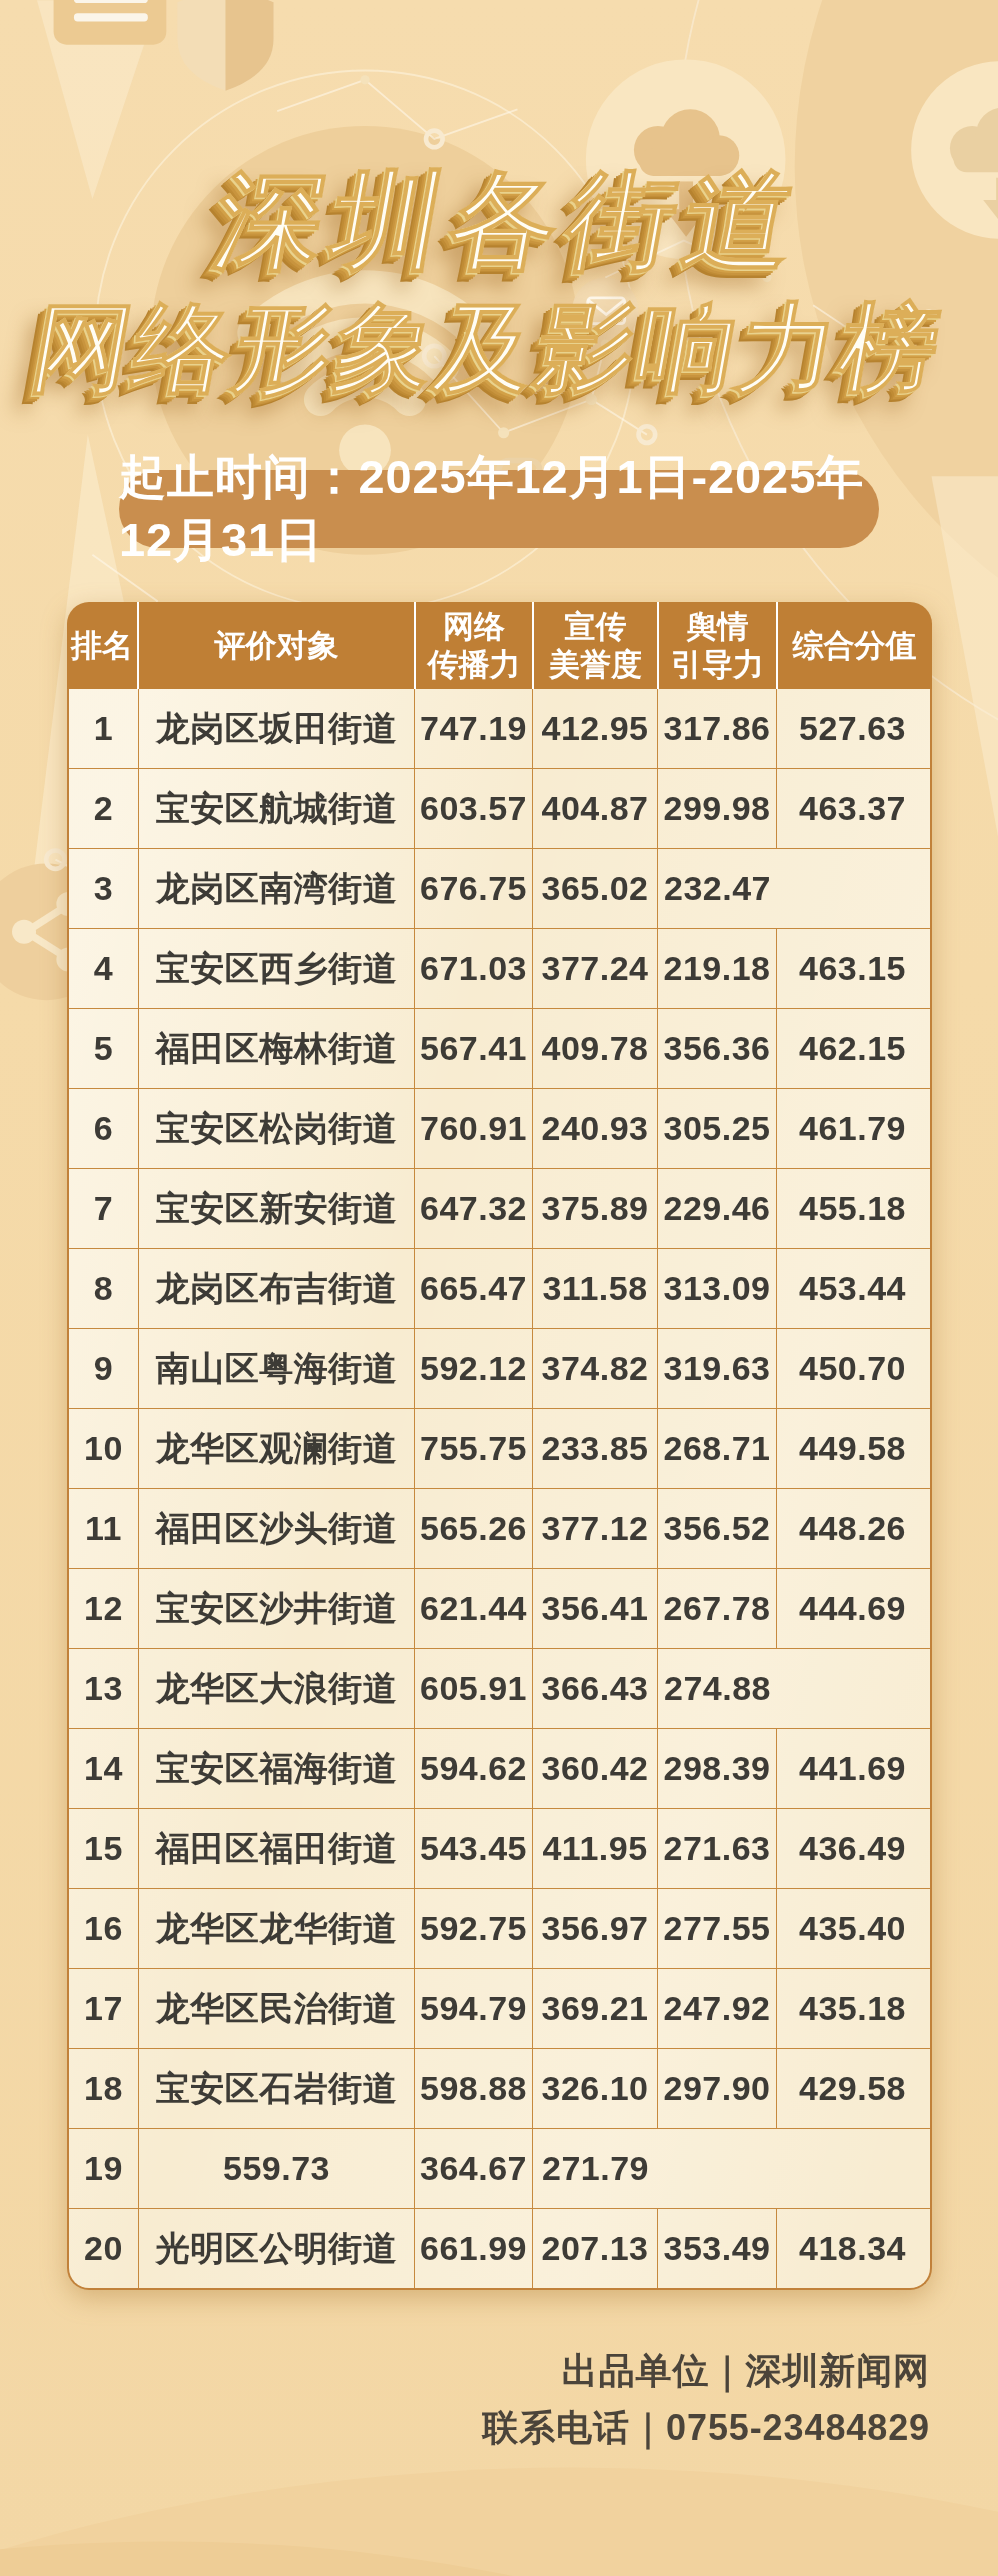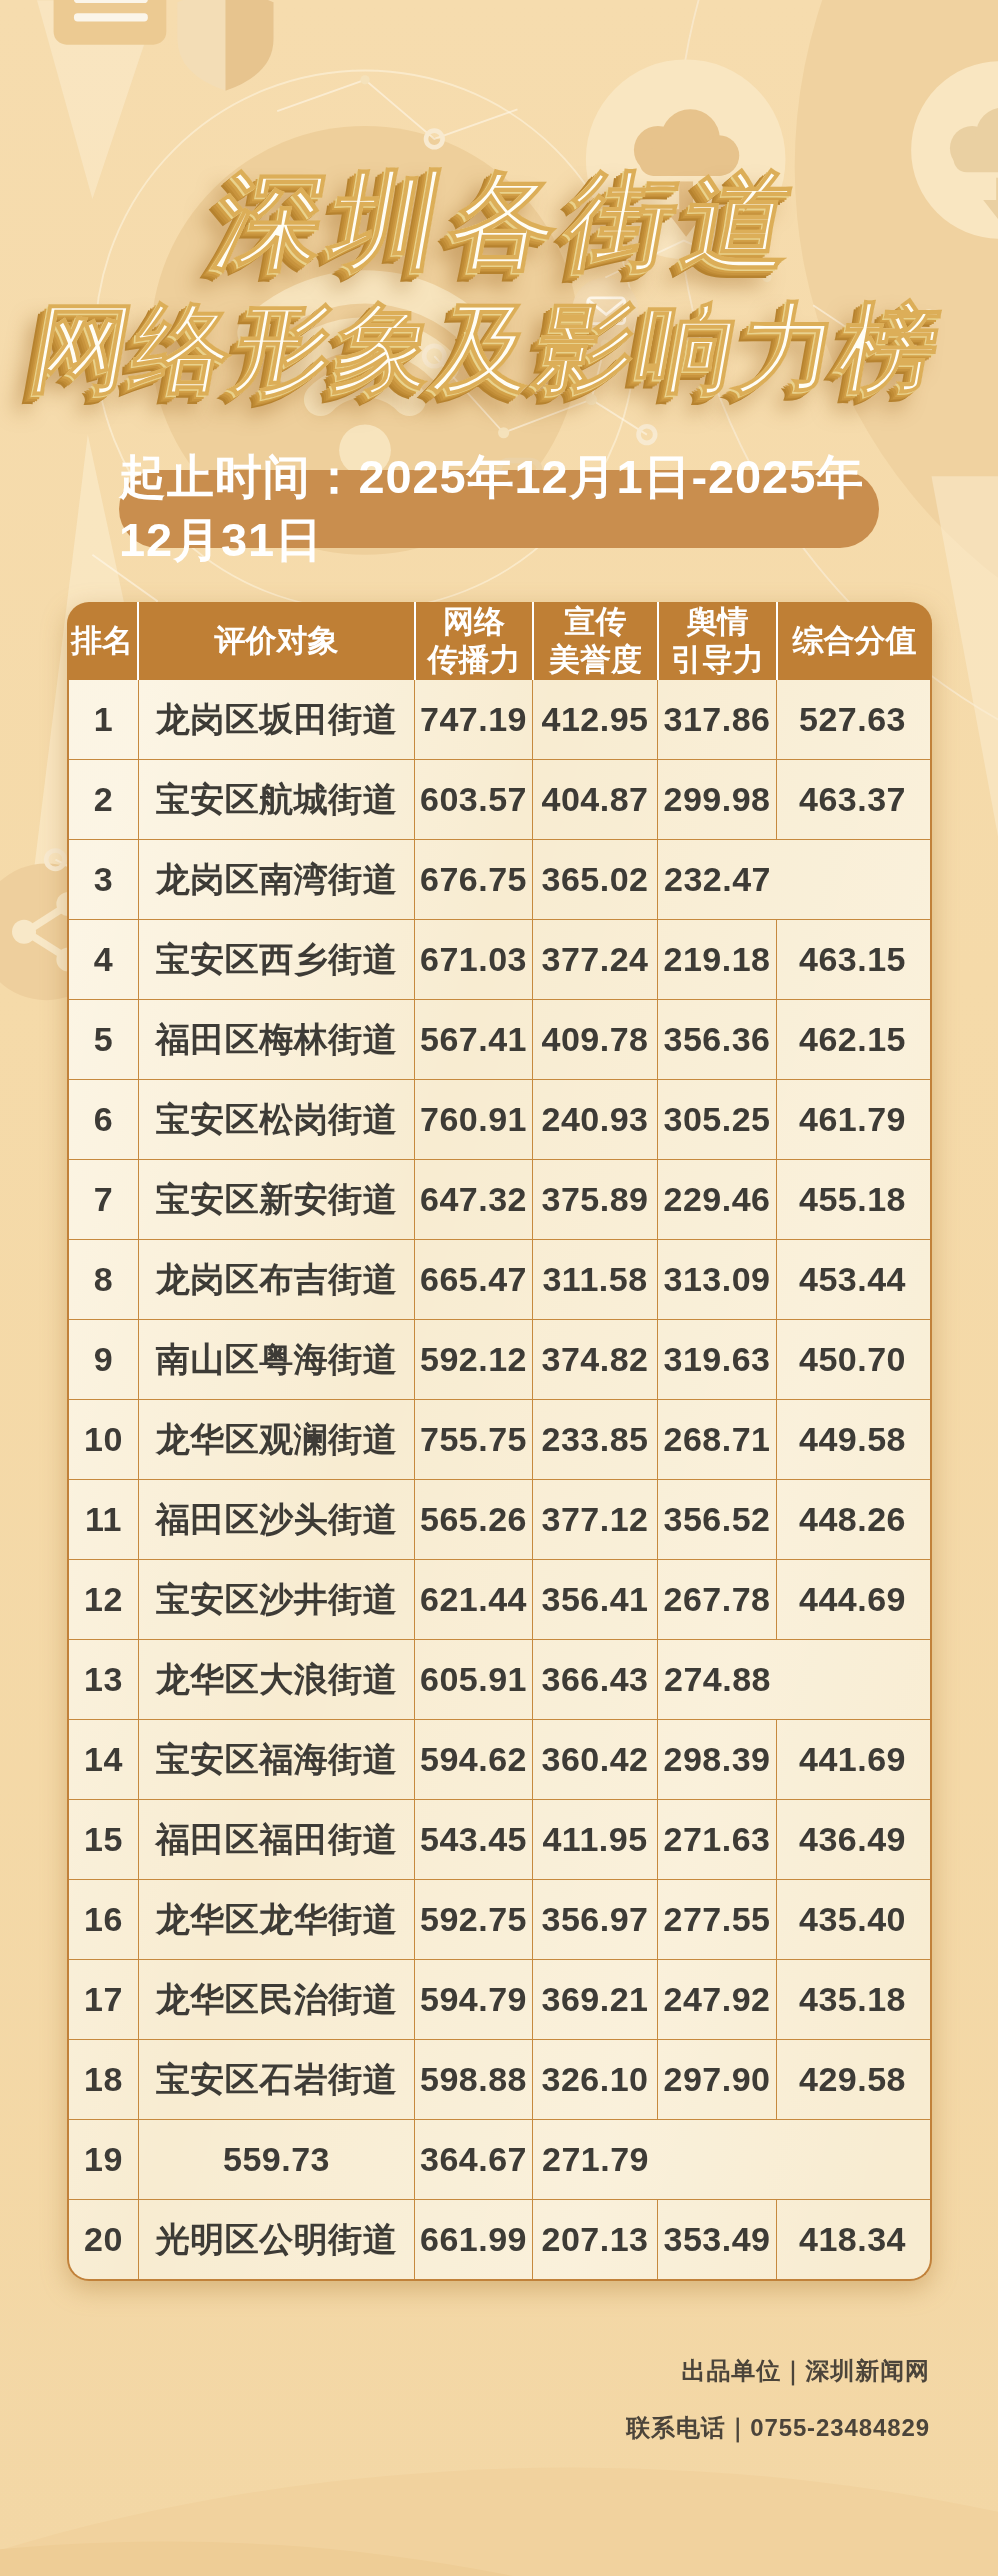--- a/index.html
+++ b/index.html
@@ -38,21 +38,21 @@
     color:#ffffff;font-size:47px;font-weight:700;letter-spacing:0.9px;
   }
 
   
   .rank-table{
     position:absolute;left:67px;top:602px;width:865px;z-index:2;
     filter:drop-shadow(0 8.3px 13px rgba(160,105,35,.35));
   }
   .thead{
     display:grid;grid-template-columns:72px 277px 118px 125px 119px 153px;
-    height:78px;background:#bf7f35;border-radius:22px 22px 0 0;overflow:hidden;
+    height:87px;background:#bf7f35;border-radius:22px 22px 0 0;overflow:hidden;
   }
   .th{
     display:flex;align-items:center;justify-content:center;text-align:center;
     color:#ffffff;font-weight:700;font-size:31px;line-height:38px;
     white-space:pre-line;border-right:2.8px solid #ffffff;
   }
   .th:last-child{border-right:none;}
   .tbody{
     border:2.8px solid #c1813a;border-top:none;border-radius:0 0 22px 22px;overflow:hidden;
     background:#f8ecd1 linear-gradient(105deg,rgba(255,252,244,.55) 6%,rgba(255,252,244,0) 38%,rgba(255,252,244,.28) 72%,rgba(255,252,244,0) 95%);
@@ -65,21 +65,21 @@
   .td{
     display:flex;align-items:center;justify-content:center;
     color:#3d3b36;font-weight:700;font-size:34px;
     border-right:1.8px solid #c6893e;letter-spacing:0.5px;
   }
   .td:last-child{border-right:none;}
 
   
   .footer{
     position:absolute;right:68px;top:2342px;z-index:2;text-align:right;
-    font-size:24px;font-weight:700;color:#4b443a;line-height:57px;letter-spacing:0.9px;
+    font-size:36px;font-weight:700;color:#4b443a;line-height:57px;letter-spacing:0.9px;
   }
 </style>
 </head>
 <body>
 
 <div class="poster">
 
   <svg class="decor" width="998" height="2576" viewBox="0 0 1080 2787">
 
     <g>

